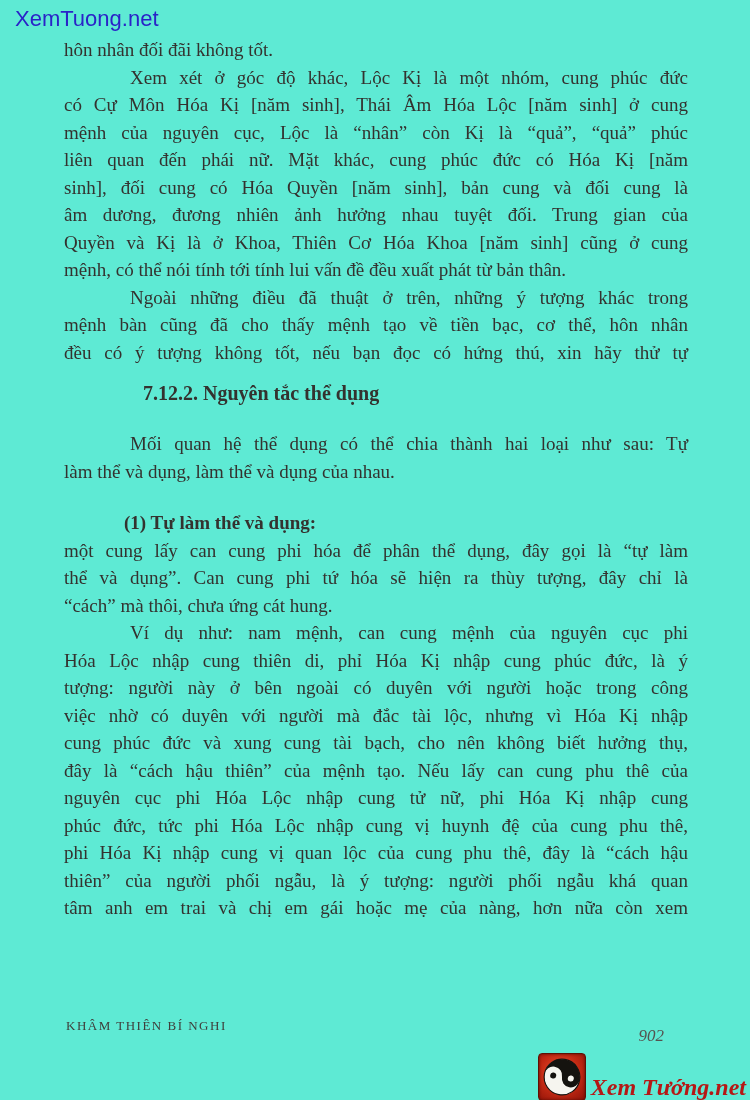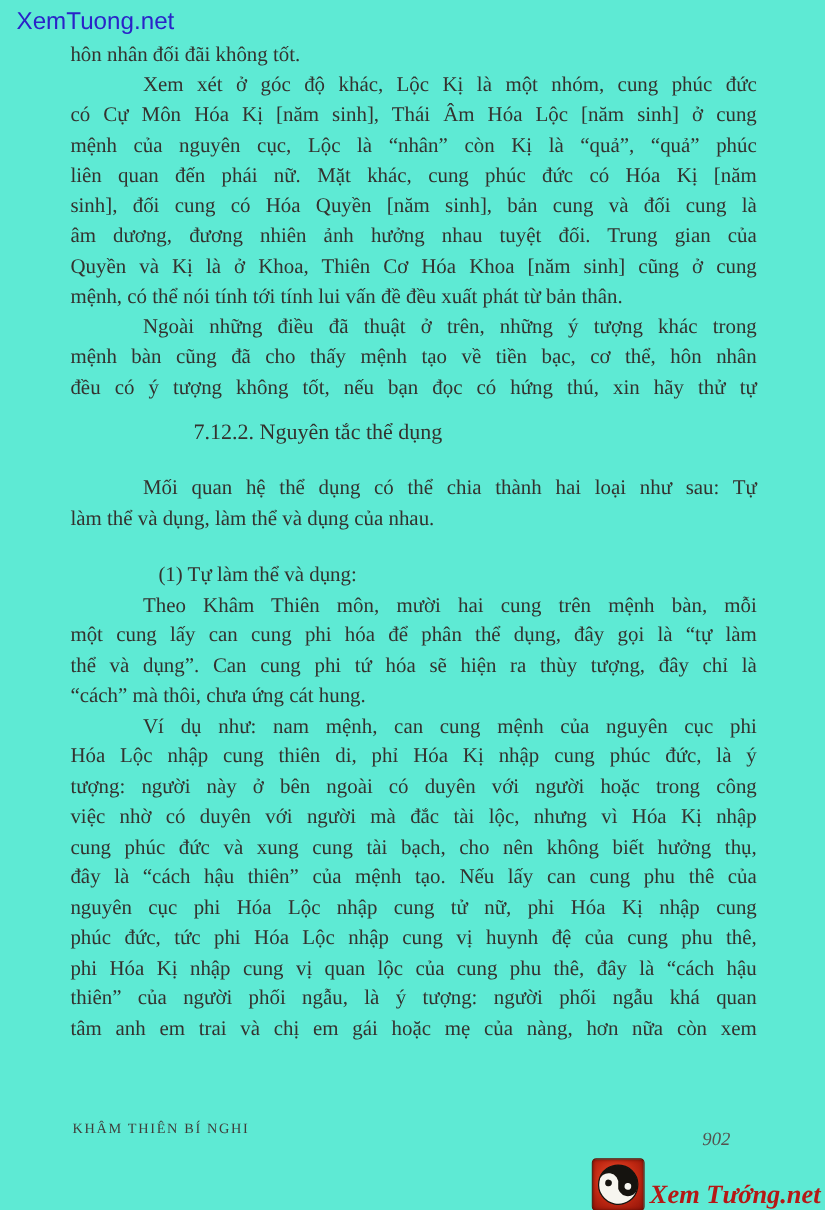--- a/index.html
+++ b/index.html
@@ -14,26 +14,26 @@
     font-size:22px;color:#2a23c8;
   }
   .content{
     position:absolute;top:36px;left:64px;width:624px;
     font-size:19px;line-height:27.5px;
   }
   .ln{text-align:justify;text-align-last:justify;}
   .ln.end{text-align:left;text-align-last:left;}
   .ln.first{padding-left:66px;}
   .heading{
-    font-weight:normal;font-size:20px;line-height:28px;
-    margin:13px 0 23px 112px;
+    font-weight:bold;font-size:20px;line-height:28px;
+    margin:13px 0 23px 79px;
   }
   .subheading{
-    font-weight:normal;font-size:19px;line-height:27.5px;
-    margin:24px 0 0 80px;
+    font-weight:bold;font-size:19px;line-height:27.5px;
+    margin:24px 0 0 60px;
   }
   .footer-title{
     position:absolute;left:66px;top:1018px;
     font-size:13px;letter-spacing:1.5px;color:#3f3d3a;
   }
   .page-number{
     position:absolute;right:86px;top:1026px;
     font-style:italic;font-size:17px;color:#55534f;
   }
   .logo{
@@ -86,21 +86,20 @@
     <div class="heading">7.12.2. Nguyên tắc thể dụng</div>
 
     <div>
       <div class="ln first">Mối quan hệ thể dụng có thể chia thành hai loại như sau: Tự</div>
       <div class="ln end">làm thể và dụng, làm thể và dụng của nhau.</div>
     </div>
 
     <div class="subheading">(1) Tự làm thể và dụng:</div>
 
     <div>
-      <div class="ln first">Theo Khâm Thiên môn, mười hai cung trên mệnh bàn, mỗi</div>
       <div class="ln">một cung lấy can cung phi hóa để phân thể dụng, đây gọi là “tự làm</div>
       <div class="ln">thể và dụng”. Can cung phi tứ hóa sẽ hiện ra thùy tượng, đây chỉ là</div>
       <div class="ln end">“cách” mà thôi, chưa ứng cát hung.</div>
     </div>
 
     <div>
       <div class="ln first">Ví dụ như: nam mệnh, can cung mệnh của nguyên cục phi</div>
       <div class="ln">Hóa Lộc nhập cung thiên di, phỉ Hóa Kị nhập cung phúc đức, là ý</div>
       <div class="ln">tượng: người này ở bên ngoài có duyên với người hoặc trong công</div>
       <div class="ln">việc nhờ có duyên với người mà đắc tài lộc, nhưng vì Hóa Kị nhập</div>

